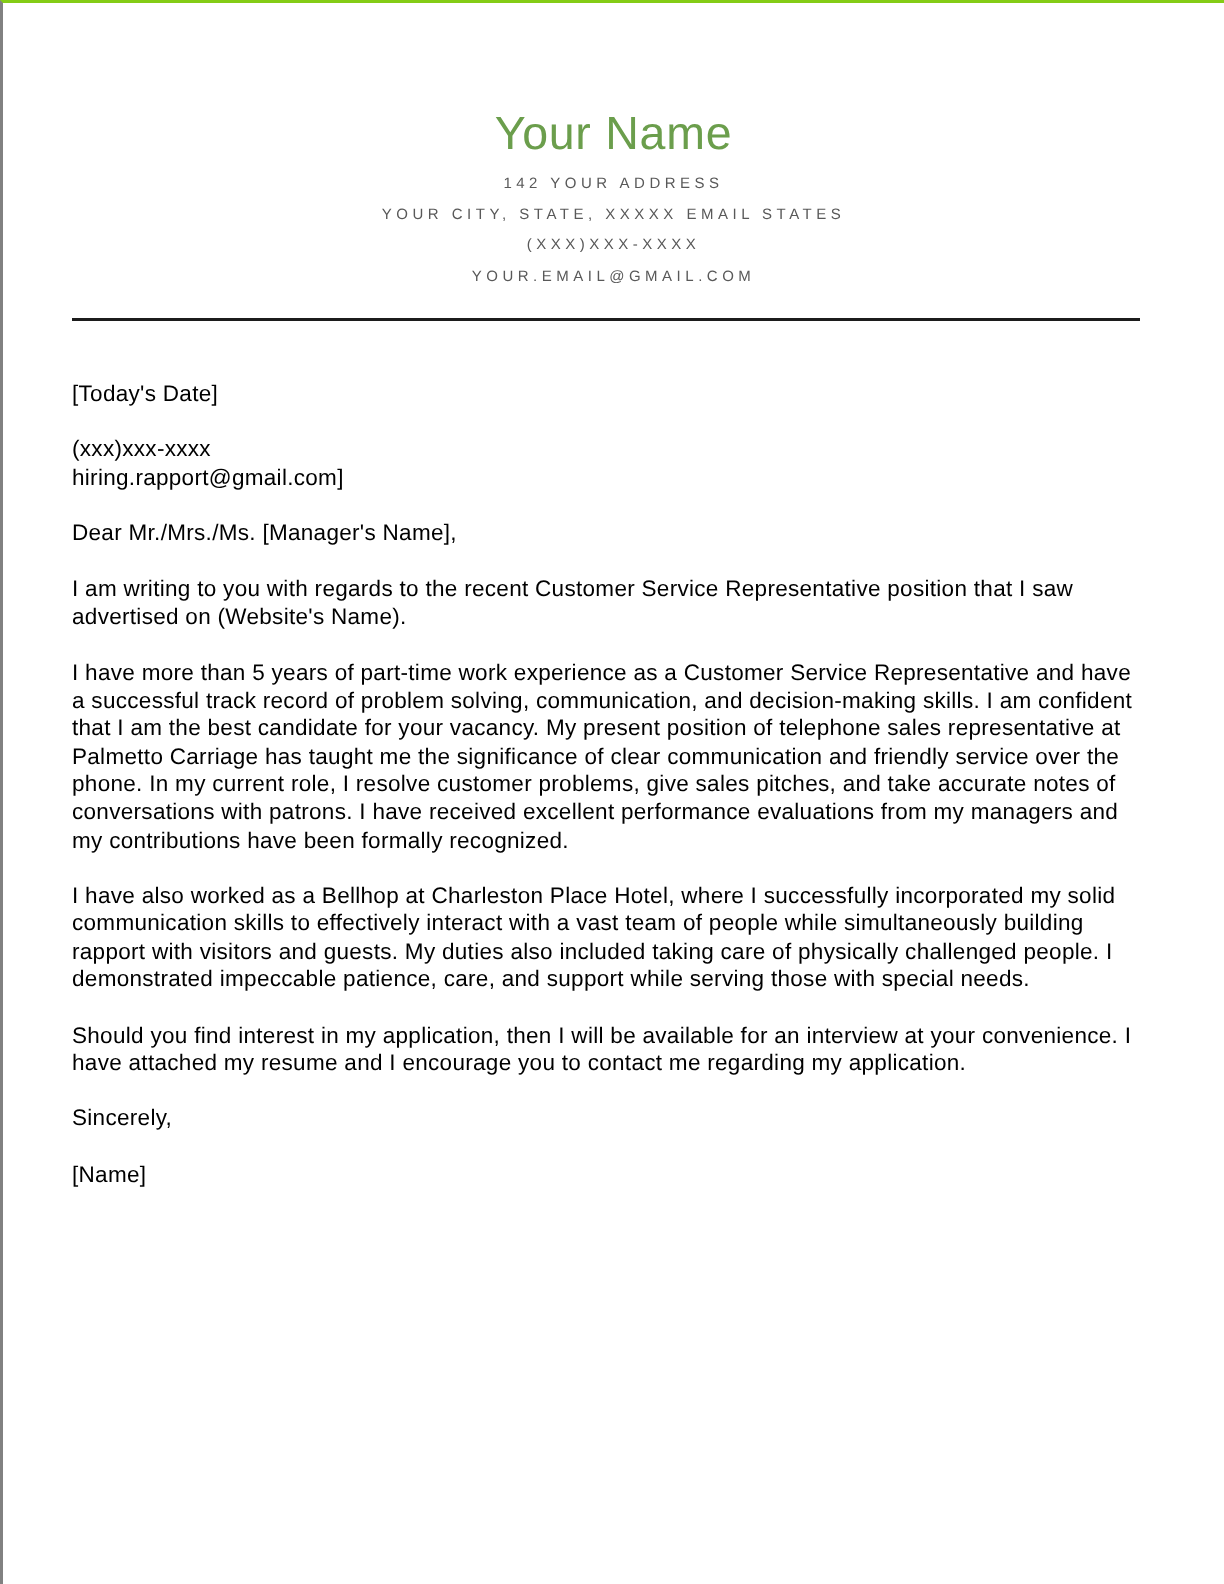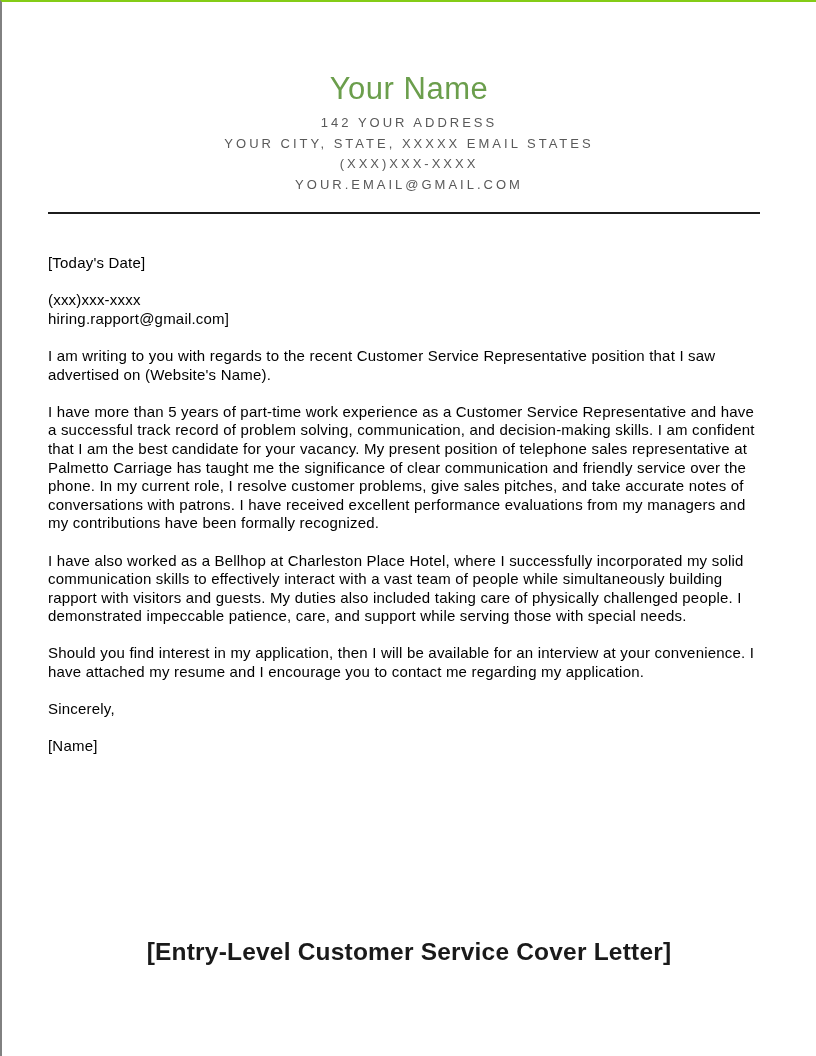--- a/index.html
+++ b/index.html
@@ -25,21 +25,21 @@
   }
   .name {
     font-size: 31px;
     font-weight: 400;
     color: #6b9e4c;
     letter-spacing: 0.5px;
     line-height: 34px;
     margin: 0 0 7px 0;
   }
   .addr-line {
-    font-size: 13px;
+    font-size: 10px;
     color: #595959;
     letter-spacing: 3px;
     line-height: 20.5px;
     white-space: nowrap;
   }
   .rule {
     margin: 17px 56px 0 46px;
     border: none;
     border-top: 2px solid #1c1c1c;
     height: 0;
@@ -86,25 +86,25 @@
   <div class="letter">
     <p>[Today's Date]</p>
 
 
     <p class="block">
       </p>
       <div>(xxx)xxx-xxxx</div>
       <div>hiring.rapport@gmail.com]</div>
     <p></p>
 
+    <p>Dear Mr./Mrs./Ms. [Manager's Name],</p>
 
     <p>I am writing to you with regards to the recent Customer Service Representative position that I saw advertised on (Website's Name).</p>
     <p>I have more than 5 years of part-time work experience as a Customer Service Representative and have a successful track record of problem solving, communication, and decision-making skills. I am confident that I am the best candidate for your vacancy. My present position of telephone sales representative at Palmetto Carriage has taught me the significance of clear communication and friendly service over the phone. In my current role, I resolve customer problems, give sales pitches, and take accurate notes of conversations with patrons. I have received excellent performance evaluations from my managers and my contributions have been formally recognized.</p>
     <p>I have also worked as a Bellhop at Charleston Place Hotel, where I successfully incorporated my solid communication skills to effectively interact with a vast team of people while simultaneously building rapport with visitors and guests. My duties also included taking care of physically challenged people. I demonstrated impeccable patience, care, and support while serving those with special needs.</p>
     <p>Should you find interest in my application, then I will be available for an interview at your convenience. I have attached my resume and I encourage you to contact me regarding my application.</p>
 
     <p>Sincerely,</p>
     <p>[Name]</p>
   </div>
 
-  <div class="footer-title">[Entry-Level Customer Service Cover Letter]</div>
 
 </div>
 
 </body></html>

